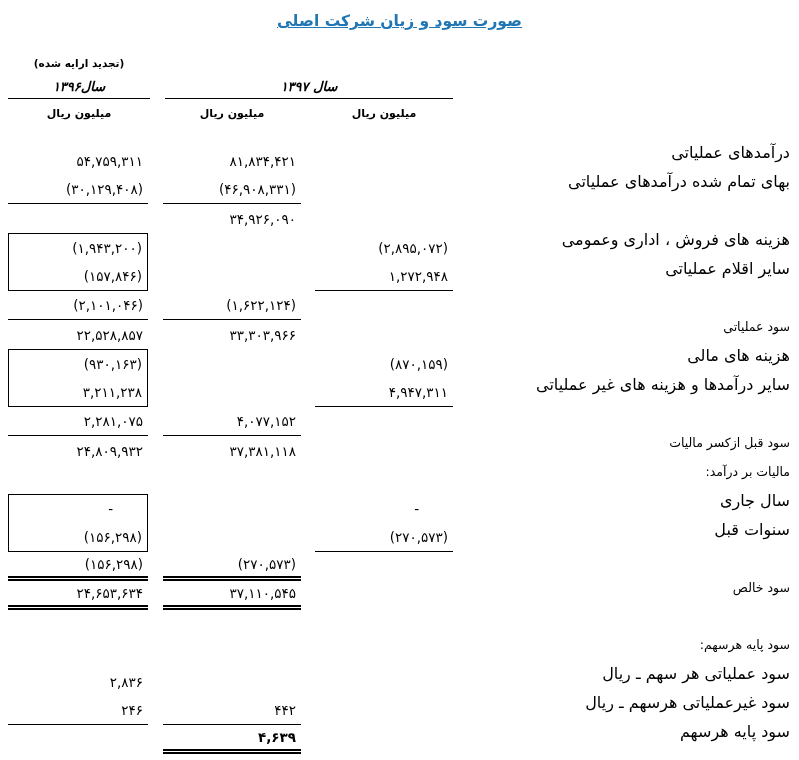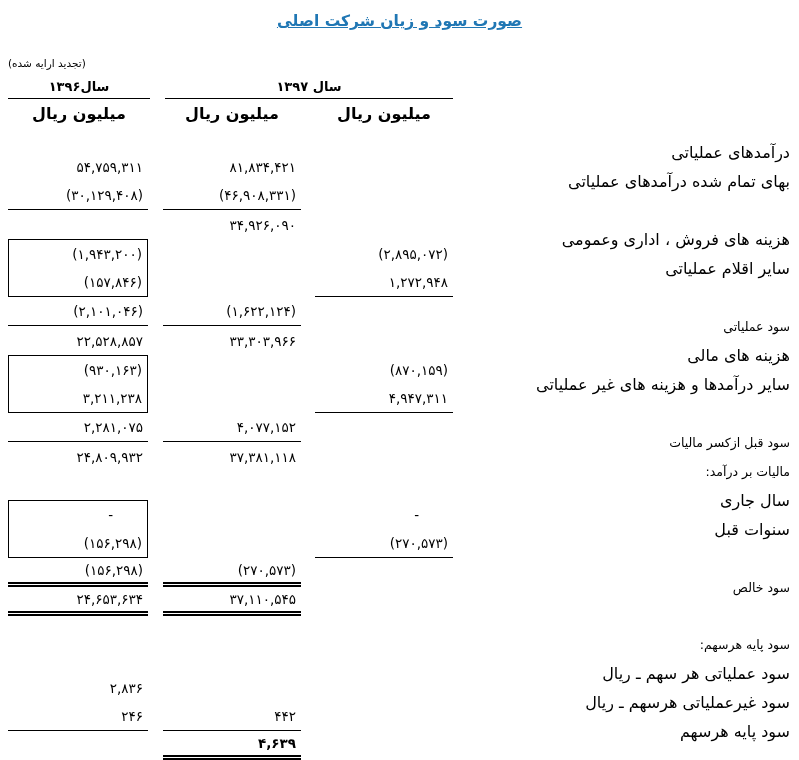--- a/index.html
+++ b/index.html
@@ -7,43 +7,43 @@
     position:relative;width:799px;height:760px;background:#ffffff;
     font-family:"DejaVu Sans",sans-serif;color:#000;direction:ltr;overflow:hidden;
   }
   .title{
     position:absolute;top:12px;left:0;width:100%;text-align:center;
     font-size:15.5px;font-weight:bold;color:#2077b4;text-decoration:underline;
     direction:rtl;
   }
   
   .note96{
-    position:absolute;left:8px;top:57px;width:142px;text-align:left;
-    font-size:10.5px;font-weight:normal;direction:rtl;
+    position:absolute;left:8px;top:57px;width:142px;text-align:center;
+    font-size:10.5px;font-weight:bold;direction:rtl;
   }
   .yearband{
     position:absolute;top:75px;height:24px;box-sizing:border-box;
     border-bottom:1.6px solid #000;display:flex;align-items:center;justify-content:center;
-    font-weight:bold;font-size:13px;direction:rtl;
+    font-weight:bold;font-size:13px;direction:rtl;font-style:italic;
   }
   .year96{left:8px;width:142px}
   .year97{left:165px;width:288px}
   .unit{
     position:absolute;top:104px;height:18px;display:flex;align-items:center;justify-content:center;
-    font-weight:bold;font-size:16px;direction:rtl;
+    font-weight:bold;font-size:11px;direction:rtl;
   }
   .unit96{left:8px;width:142px}
   .unitm{left:163px;width:138px}
   .unitd{left:315px;width:138px}
   
   .tbl{position:absolute;left:0;top:138px;width:799px;}
   .row{position:relative;height:29px;}
   .row.spacer{height:28px;}
   .cell{
-    position:absolute;top:14px;height:100%;box-sizing:border-box;
+    position:absolute;top:8px;height:100%;box-sizing:border-box;
     display:flex;align-items:center;justify-content:flex-end;
     direction:ltr;font-size:13.5px;padding-right:5px;white-space:nowrap;
   }
   .c96{left:8px;width:140px}
   .cm{left:163px;width:138px}
   .cd{left:315px;width:138px}
   .u1{border-bottom:1.6px solid #000}
   .u2{border-bottom:5px double #000}
   .box-top{border:1.6px solid #000;border-bottom:none}
   .box-bottom{border:1.6px solid #000;border-top:none}

